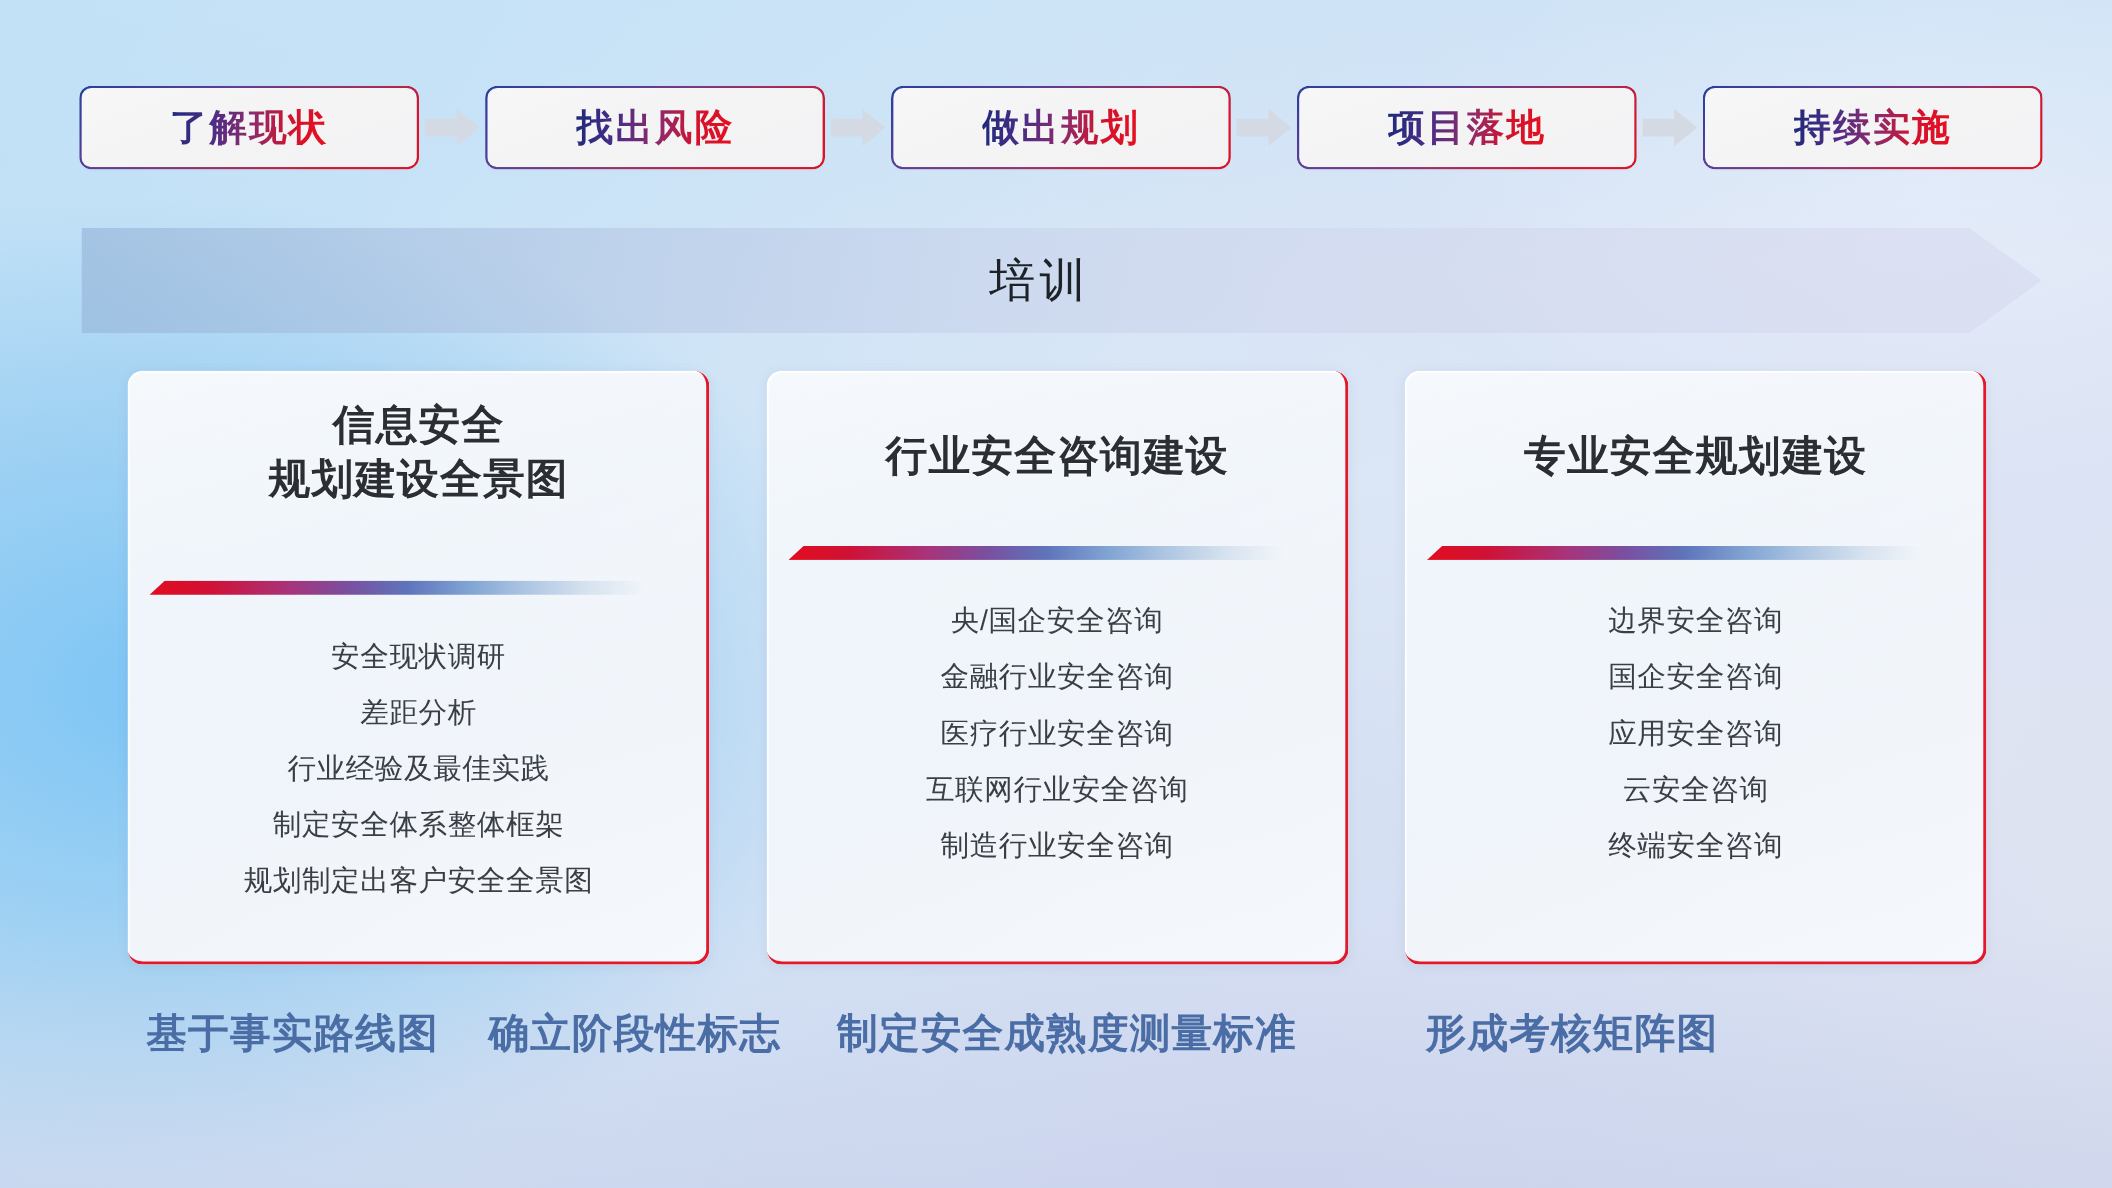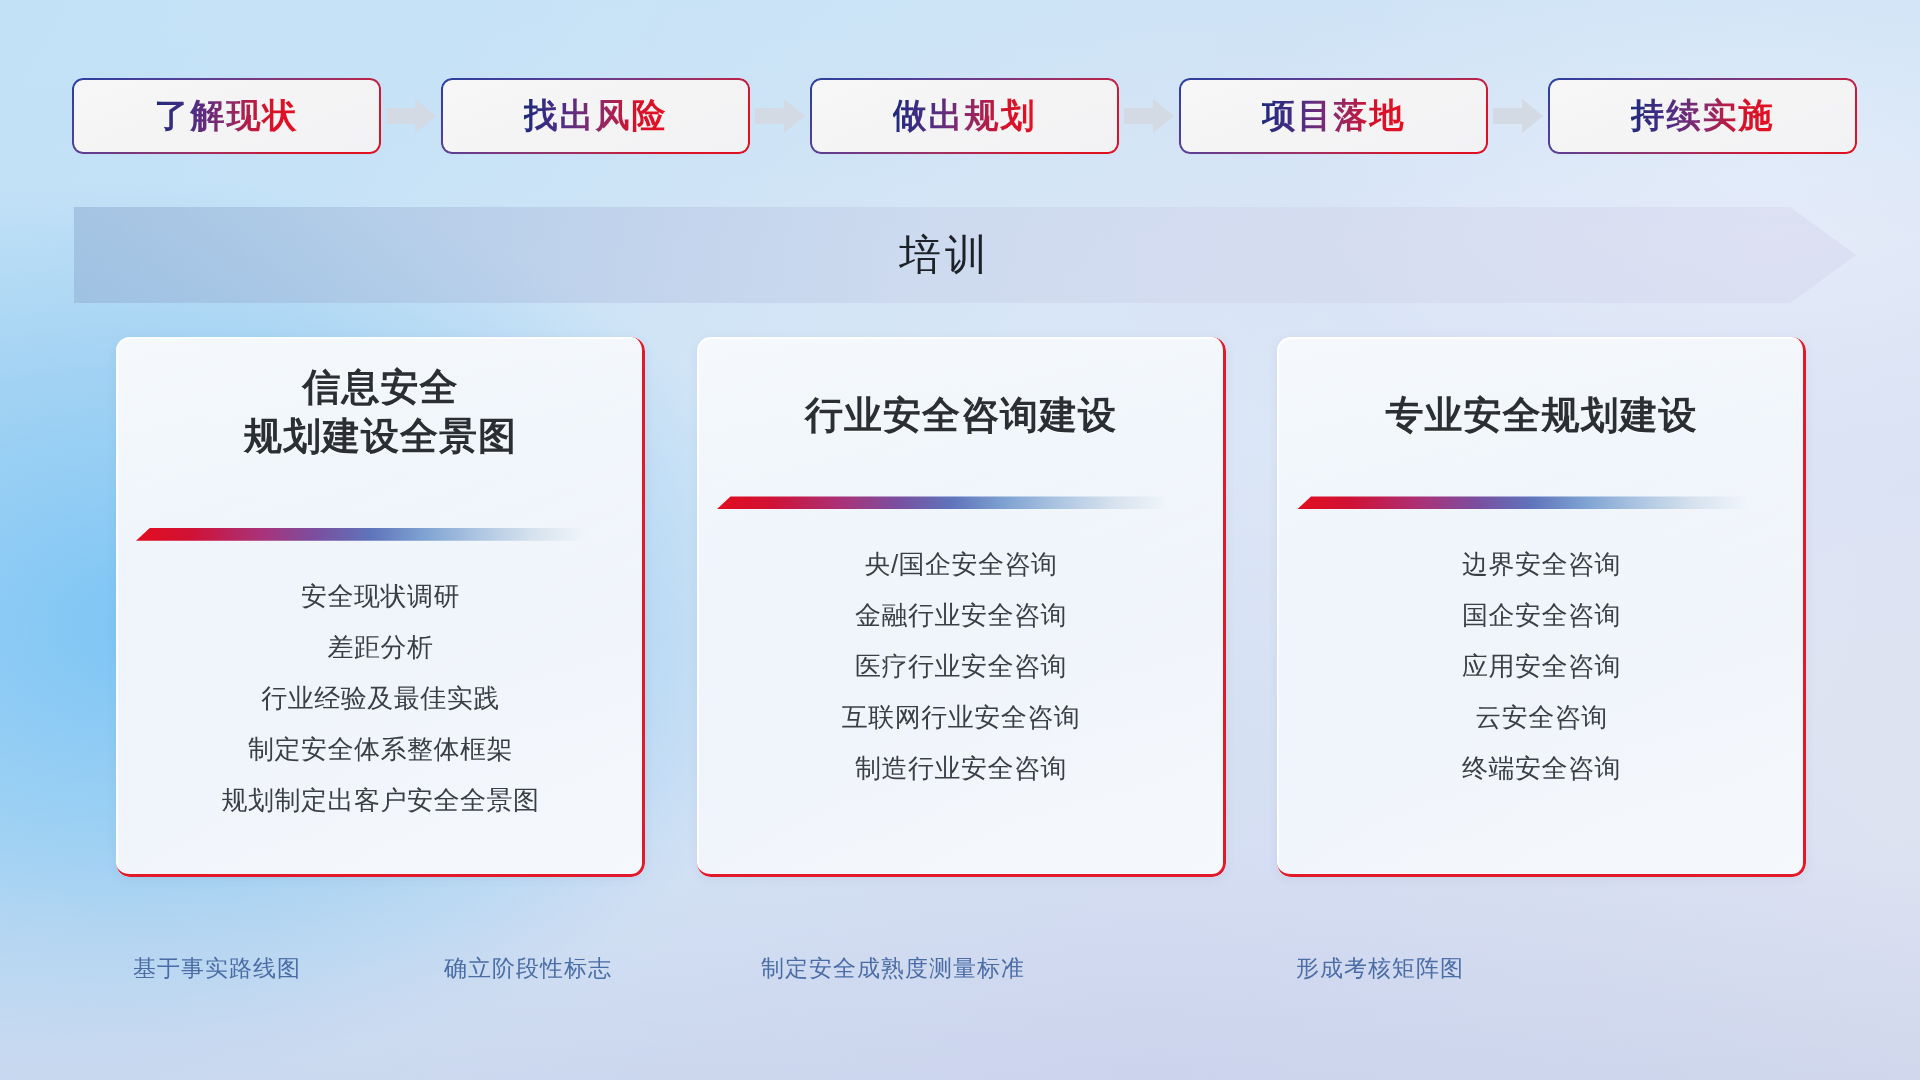--- a/index.html
+++ b/index.html
@@ -227,26 +227,25 @@
   
   .footnotes {
     position: absolute;
     left: 0;
     top: 915px;
     width: 1920px;
     height: 44px;
   }
   .footnote {
     position: absolute;
-    font-size: 23px;
-    font-weight: 400;
+    font-size: 37px;
+    font-weight: 700;
     color: #4a6da6;
     letter-spacing: 1px;
     white-space: nowrap;
-    margin-top: 38px;
   }
   .fn0 { left: 133px; }
   .fn1 { left: 444px; }
   .fn2 { left: 761px; }
   .fn3 { left: 1296px; }
 </style>
 </head>
 <body>
 
 <div class="stage">

